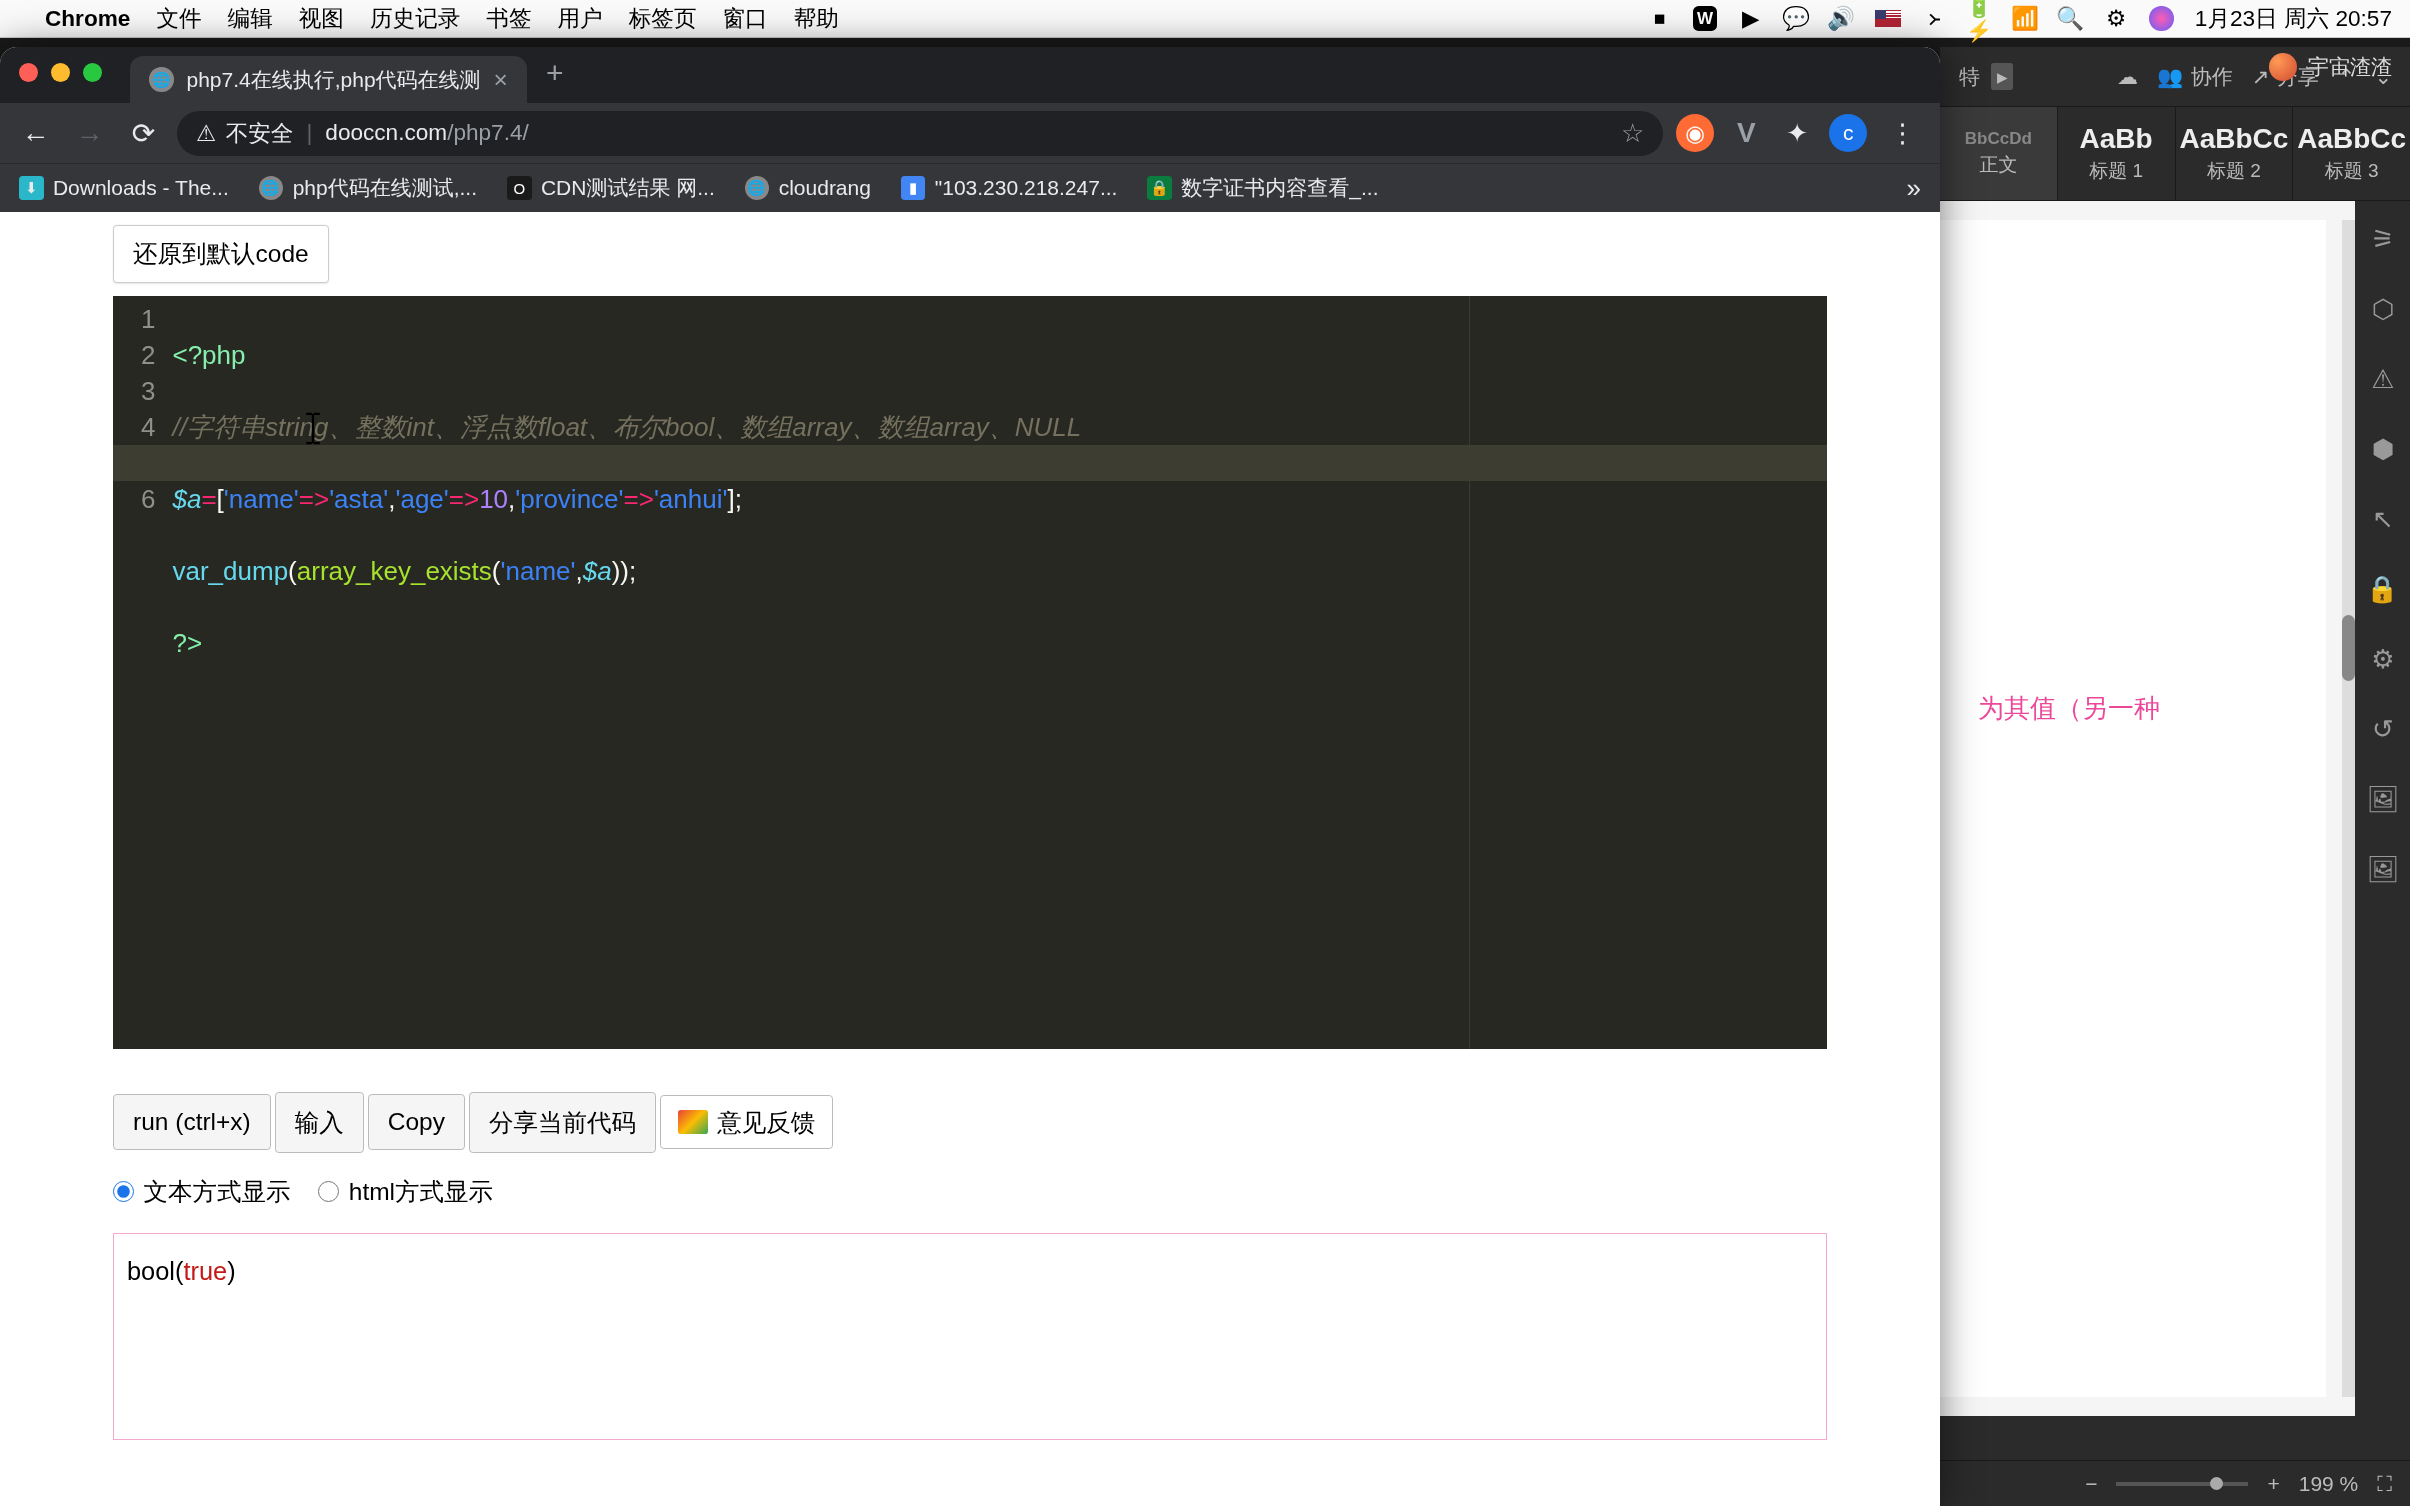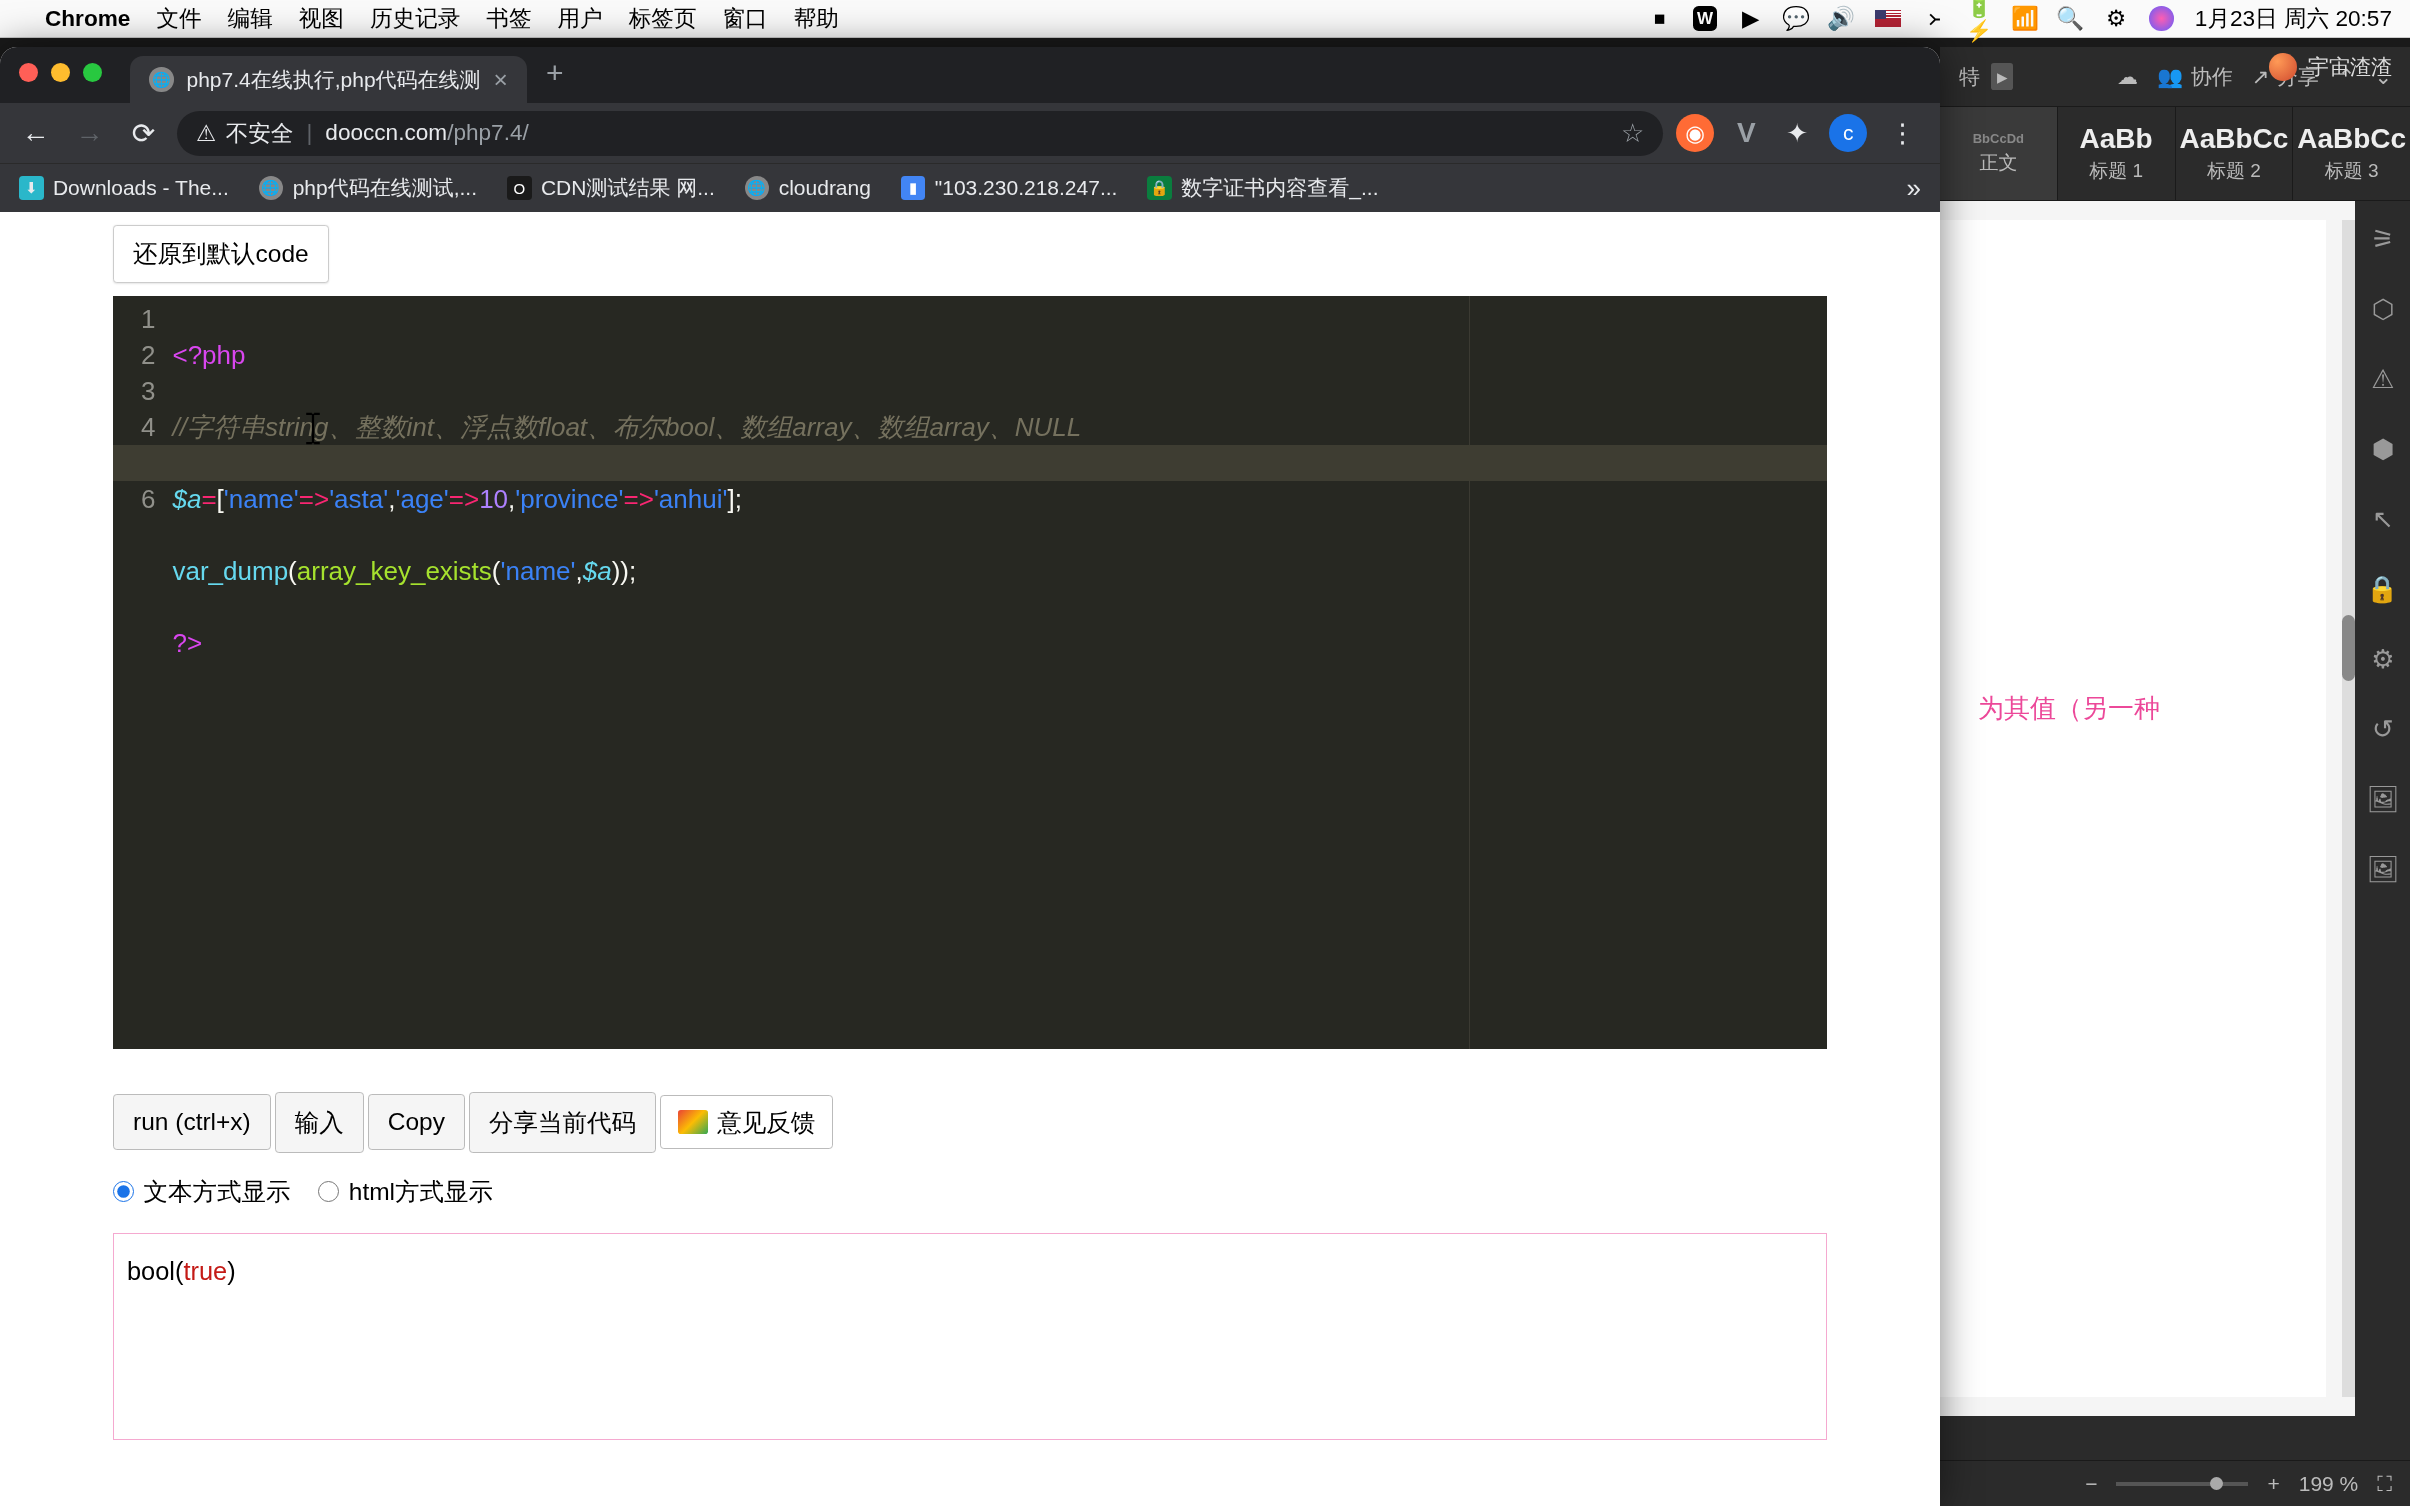--- a/index.html
+++ b/index.html
@@ -57,21 +57,21 @@
 .page { background: #fff; height: calc(100% - 166px); overflow-y: auto; padding: 0; }
 .page-inner { padding: 13px 0 0 113px; }
 .reset-btn { background: #fff; border: 0.9px solid #ccc; padding: 11.3px 19px; font-size: 24.5px; cursor: pointer; border-radius: 3.8px; box-shadow: 0 0.9px 1.9px rgba(0,0,0,.1); }
 
 
 .editor { margin-top: 13px; width: 1714px; background: #272822; display: flex; font-family: "Monaco","Menlo",monospace; font-size: 26px; position: relative; min-height: 753px; }
 .gutter { background: #272822; color: #90908a; padding: 5.6px 17px 5.6px 28px; text-align: right; user-select: none; line-height: 36px; }
 .code { padding: 5.6px 0; color: #f8f8f2; line-height: 36px; white-space: pre; flex:1; position:relative; }
 .print-margin { position:absolute; top:0; bottom:0; left: 1356px; width:0.9px; background:#3b3a32; }
 .active-line { position:absolute; left:0; right:0; height:36px; background:#3e3d32; }
-.tok-tag { color: #d946ef; }
+.tok-tag { color: #86efac; }
 .tok-comment { color: #75715e; font-style: italic; }
 .tok-var { color: #66d9ef; font-style: italic; }
 .tok-op { color: #f92672; }
 .tok-str { color: #3b82f6; }
 .tok-num { color: #ae81ff; }
 .tok-func { color: #66d9ef; margin-top: 41px; }
 .tok-funcname { color: #a6e22e; }
 .tok-punct { color: #f8f8f2; }
 
 
@@ -90,21 +90,21 @@
 .output .true-val { color: #c41a16; }
 
 
 .right-app { position:absolute; top:47px; left:1940px; right:0; bottom:0; background:#2b2b2b; }
 .right-toolbar { height:60px; background:#2b2b2b; display:flex; align-items:center; padding:0 19px; gap:19px; color:#bbb; font-size:21px; border-bottom:0.9px solid #1a1a1a; }
 .right-toolbar .tb-item { display:flex; align-items:center; gap:7.5px; cursor:pointer; }
 .style-row { height: 94px; background:#2b2b2b; display:flex; align-items:stretch; border-bottom:0.9px solid #1a1a1a; }
 .style-box { flex:1; display:flex; flex-direction:column; align-items:center; justify-content:center; border-right:0.9px solid #1a1a1a; color:#eee; cursor:pointer; }
 .style-box.active { background:#3a3a3a; }
 .style-preview { font-size: 28px; font-weight:bold; }
-.style-preview.small { font-size:13px; color:#888; }
+.style-preview.small { font-size:17px; color:#888; }
 .style-label { font-size:19px; color:#bbb; margin-top:3.8px; }
 .doc-area { background:#f5f5f5; height: calc(100% - 245px); position:relative; }
 .doc-page { background:#fff; position:absolute; top:19px; left:0; right:85px; bottom:19px; padding:38px; font-size:26px; color:#ec4899; }
 .doc-scrollbar { position:absolute; right:56px; top:19px; width:13px; bottom:19px; background:#ddd; }
 .doc-thumb { position:absolute; right:56px; top:414px; width:13px; height:66px; background:#888; border-radius:6.6px; }
 .side-tools { position:absolute; right:0; top:0; width:56px; bottom:0; background:#2b2b2b; display:flex; flex-direction:column; align-items:center; padding-top:19px; gap:32px; }
 .side-tool { width:38px; height:38px; color:#999; display:flex; align-items:center; justify-content:center; font-size:26px; cursor:pointer; }
 .status-bar-right { position:absolute; bottom:0; left:0; right:0; height:47px; background:#2b2b2b; display:flex; align-items:center; justify-content:flex-end; padding:0 19px; gap:19px; color:#bbb; font-size:21px; border-top:0.9px solid #1a1a1a; }
 
 

